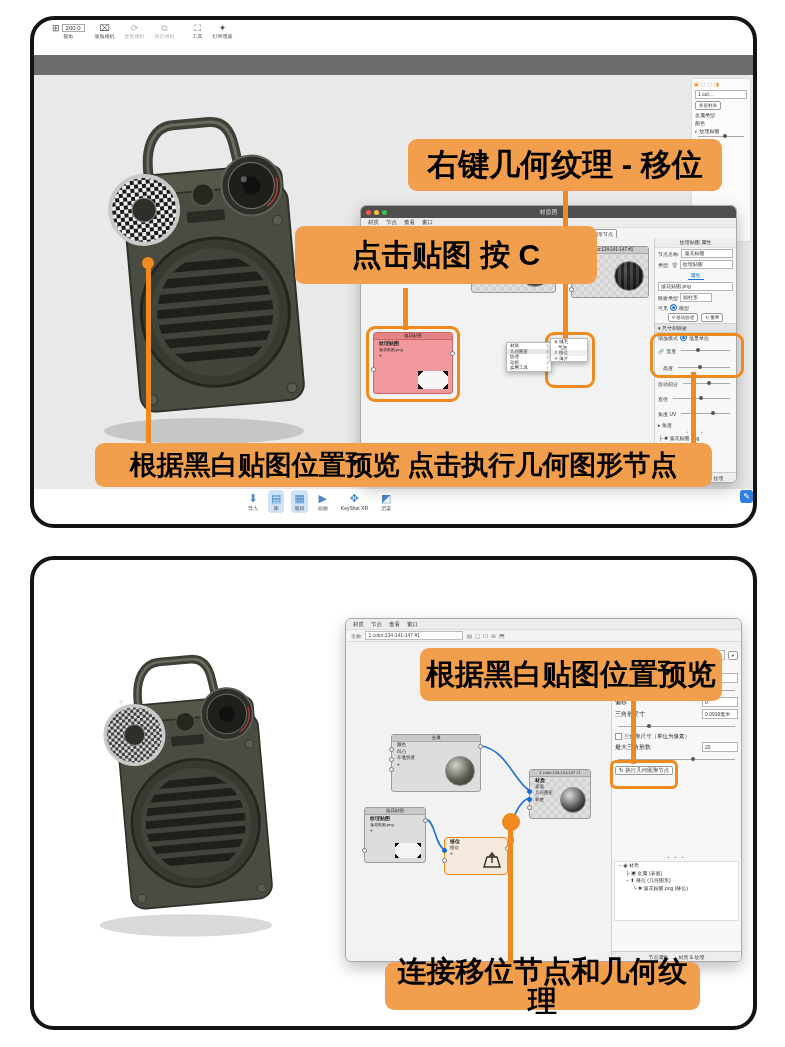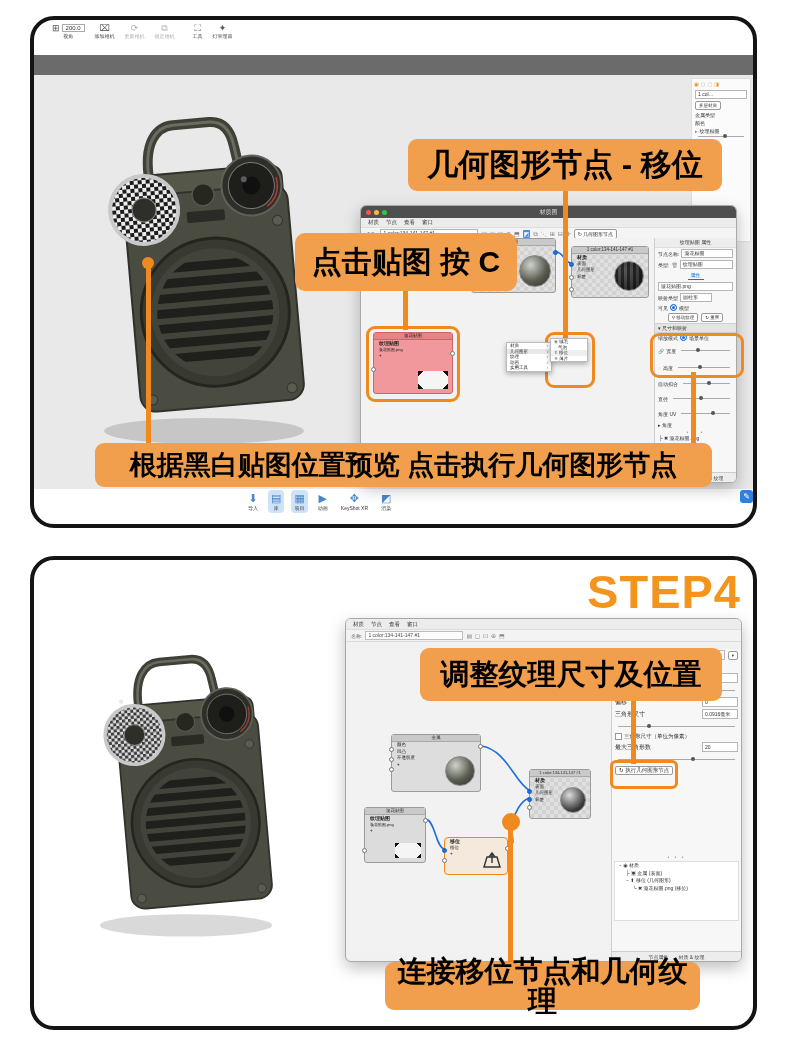--- a/index.html
+++ b/index.html
@@ -400,33 +400,32 @@
     </div>
     <div class="tabsbottom">
       <span>节点属性</span>
       <span>材质 &amp; 纹理</span>
     </div>
   </div>
 </div>
 <div class="bluecorner" style="left:740px;top:490px;">✎</div>
 
 <div class="oline" style="left:563px;top:188px;width:5px;height:150px;"></div>
-<div class="callout" style="left:408px;top:139px;width:314px;height:52px;font-size:31px;">几何图形节点 - 移位</div>
+<div class="callout" style="left:408px;top:139px;width:314px;height:52px;font-size:31px;">右键几何纹理 - 移位</div>
 <div class="oline" style="left:403px;top:288px;width:5px;height:42px;"></div>
-<div class="callout" style="left:295px;top:233px;width:222px;height:58px;font-size:30px;border-radius:10px;">点击贴图 按 C</div>
+<div class="callout" style="left:295px;top:226px;width:302px;height:58px;font-size:30px;">点击贴图 按 C</div>
 <div class="oring" style="left:366px;top:326px;width:88px;height:70px;"></div>
 <div class="oring" style="left:545px;top:332px;width:44px;height:50px;"></div>
 <div class="oring" style="left:650px;top:333px;width:88px;height:39px;"></div>
 <div class="oline" style="left:691px;top:372px;width:5px;height:72px;"></div>
 <div class="odot" style="left:142px;top:257px;width:12px;height:12px;"></div>
 <div class="oline" style="left:146px;top:263px;width:5px;height:181px;"></div>
 <div class="callout" style="left:95px;top:443px;width:617px;height:44px;font-size:27px;">根据黑白贴图位置预览 点击执行几何图形节点</div>
 
 <div class="panel" style="left:30px;top:556px;width:727px;height:474px;">
-  <div class="steptxt" style="right:12px;top:4px;">STEP4</div>
 
   <svg class="abs" style="left:26px;top:76px;" width="252" height="310" viewBox="0 0 260 360">
     <defs>
       <pattern id="chk2" width="7" height="7" patternUnits="userSpaceOnUse">
         <rect width="7" height="7" fill="#dcdcdc"></rect>
           <rect width="3.5" height="3.5" fill="#3a3a3a"></rect>
           <rect x="3.5" y="3.5" width="3.5" height="3.5" fill="#3a3a3a"></rect>
       </pattern>
       <clipPath id="gc2">
           <circle cx="138" cy="218" r="58"></circle>
@@ -594,17 +593,17 @@
       <div style="padding-left:14px;">└ <span>✖</span> <span>漩花贴图.png (移位)</span></div>
     </div>
     <div class="tabsbottom">
       <span>节点属性</span>
       <span>材质 &amp; 纹理</span>
     </div>
   </div>
 </div>
 
 <div class="oline" style="left:631px;top:698px;width:5px;height:66px;"></div>
-<div class="callout" style="left:420px;top:648px;width:302px;height:53px;font-size:29px;">调整纹理尺寸及位置</div>
+<div class="callout" style="left:420px;top:648px;width:302px;height:53px;font-size:29px;">根据黑白贴图位置预览</div>
 <div class="oring" style="left:610px;top:760px;width:62px;height:23px;border-radius:6px;"></div>
 <div class="odot" style="left:502px;top:813px;width:18px;height:18px;"></div>
 <div class="oline" style="left:508px;top:828px;width:5px;height:135px;"></div>
 <div class="callout" style="left:385px;top:962px;width:315px;height:48px;font-size:29px;">连接移位节点和几何纹理</div>
 
 </body></html>

